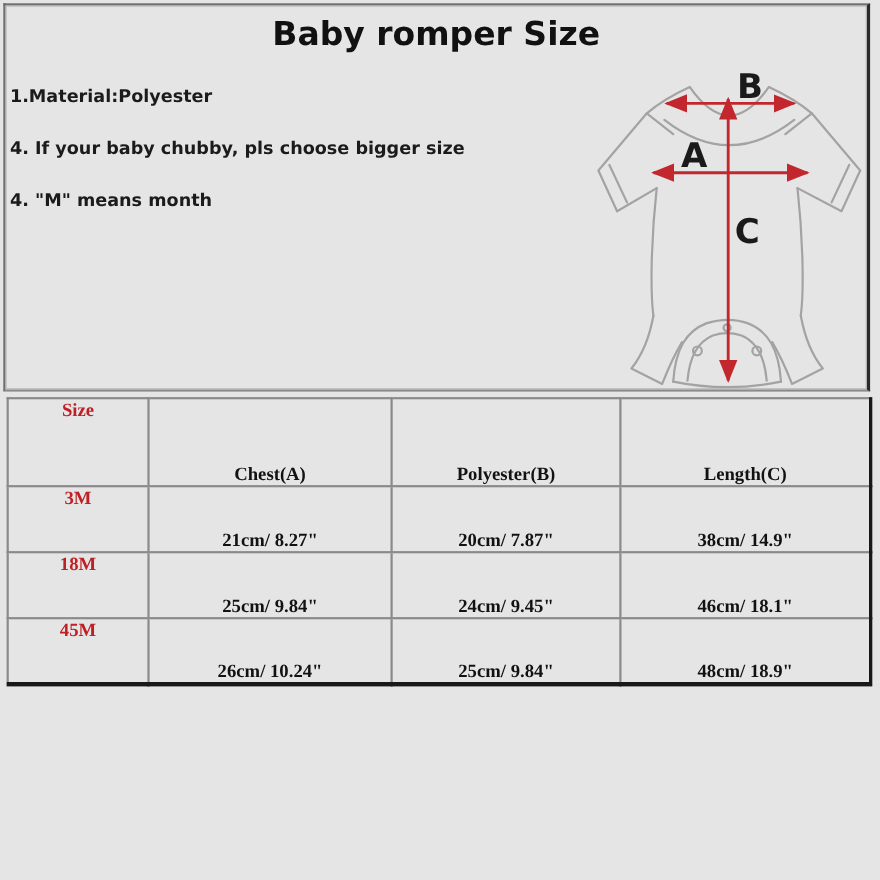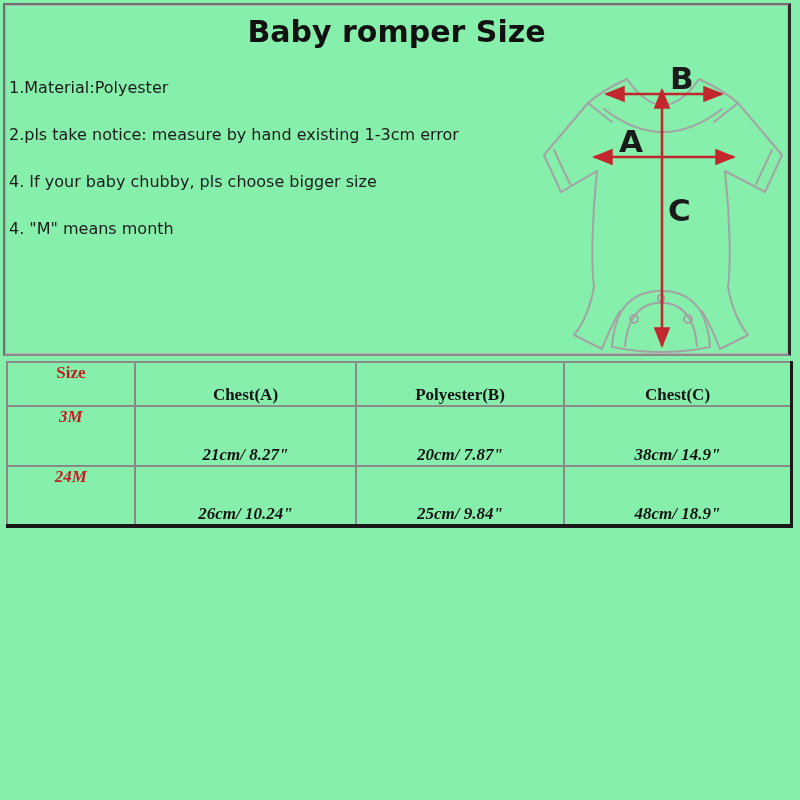--- a/index.html
+++ b/index.html
@@ -1,57 +1,56 @@
 <!DOCTYPE html>
 <html><head>
 <meta charset="utf-8">
 <style>
   html,body{margin:0;padding:0;background:#fff;}
-  .canvas{position:relative;width:800px;height:800px;background:#86efac;overflow:hidden;
+  .canvas{position:relative;width:800px;height:800px;background:#e5e5e5;overflow:hidden;
           font-family:"DejaVu Sans",sans-serif;color:#1d1d1d;}
 
   
   .frame{position:absolute;left:3px;top:3px;width:783px;height:349px;
          border-top:2px solid #6f6f6f;border-left:2px solid #6f6f6f;
          border-bottom:2px solid #8a8a8a;border-right:3px solid #2a2a2a;}
   .frame::after{content:"";position:absolute;inset:0;border:1px solid #b3b3b3;pointer-events:none;}
   .page-title{margin:0;padding-top:9px;text-align:center;
               font-size:30px;font-weight:bold;letter-spacing:0;color:#111;}
   .notes{position:absolute;left:4px;top:73px;width:534px;}
-  .notes p{margin:0 0 27px 0;font-size:16px;line-height:20px;font-weight:normal;color:#1b1b1b;}
+  .notes p{margin:0 0 27px 0;font-size:16px;line-height:20px;font-weight:bold;color:#1b1b1b;}
 
   
   .diagram{position:absolute;left:519px;top:54px;width:272px;height:298px;}
   .diagram svg{display:block;width:100%;height:100%;}
   .abc{font-family:"DejaVu Sans",sans-serif;font-size:31px;font-weight:600;fill:#1a1a1a;}
 
   
   .size-table{position:absolute;left:6px;top:361px;width:787px;
               border-collapse:collapse;table-layout:fixed;
               border-top:2px solid #8a8a8a;border-left:2px solid #8a8a8a;
               border-right:3px solid #191919;border-bottom:4px solid #191919;
               font-family:"Liberation Serif",serif;font-weight:bold;font-size:17px;color:#121212;}
   .size-table th,.size-table td{border:2px solid #8a8a8a;text-align:center;padding:0;}
-  .size-table tr.hdr{height:44px;}
-  .size-table tr.row{height:60px;font-style:italic;}
+  .size-table tr.hdr{height:80px;}
+  .size-table tr.row{height:60px;}
   .red{color:#bf2026;}
   .top-al{vertical-align:top;padding-top:6px;}
   .bot-al{vertical-align:bottom;padding-bottom:14px;}
 </style>
 </head>
 <body>
 
 <div class="canvas">
 
   <div class="frame">
     <h1 class="page-title">Baby romper Size</h1>
 
     <div class="notes">
       <p>1.Material:Polyester</p>
-      <p>2.pls take notice: measure by hand existing 1-3cm error</p>
       <p>4. If your baby chubby, pls choose bigger size</p>
       <p>4. "M" means month</p>
     </div>
 
     <div class="diagram">
       <svg viewBox="0 0 272 298" xmlns="http://www.w3.org/2000/svg">
         <defs>
           <marker id="ah" viewBox="0 0 10 8" refX="9" refY="4" markerWidth="8" markerHeight="7" orient="auto-start-reverse">
             <path d="M0,0 L10,4 L0,8 z" fill="#c1272d"></path>
           </marker>
@@ -100,30 +99,36 @@
       <col style="width:16.3%">
         <col style="width:28.2%">
         <col style="width:26.5%">
         <col style="width:29%">
     </colgroup>
     <tbody>
         <tr class="hdr">
       <th class="red top-al">Size</th>
       <th class="bot-al">Chest(A)</th>
       <th class="bot-al">Polyester(B)</th>
-      <th class="bot-al">Chest(C)</th>
+      <th class="bot-al">Length(C)</th>
     </tr>
     <tr class="row">
       <td class="red top-al">3M</td>
       <td class="bot-al">21cm/ 8.27"</td>
       <td class="bot-al">20cm/ 7.87"</td>
       <td class="bot-al">38cm/ 14.9"</td>
     </tr>
     <tr class="row">
-      <td class="red top-al">24M</td>
+      <td class="red top-al">18M</td>
+      <td class="bot-al">25cm/ 9.84"</td>
+      <td class="bot-al">24cm/ 9.45"</td>
+      <td class="bot-al">46cm/ 18.1"</td>
+    </tr>
+    <tr class="row">
+      <td class="red top-al">45M</td>
       <td class="bot-al">26cm/ 10.24"</td>
       <td class="bot-al">25cm/ 9.84"</td>
       <td class="bot-al">48cm/ 18.9"</td>
     </tr>
   </tbody>
     </table>
 
 </div>
 
 </body></html>

